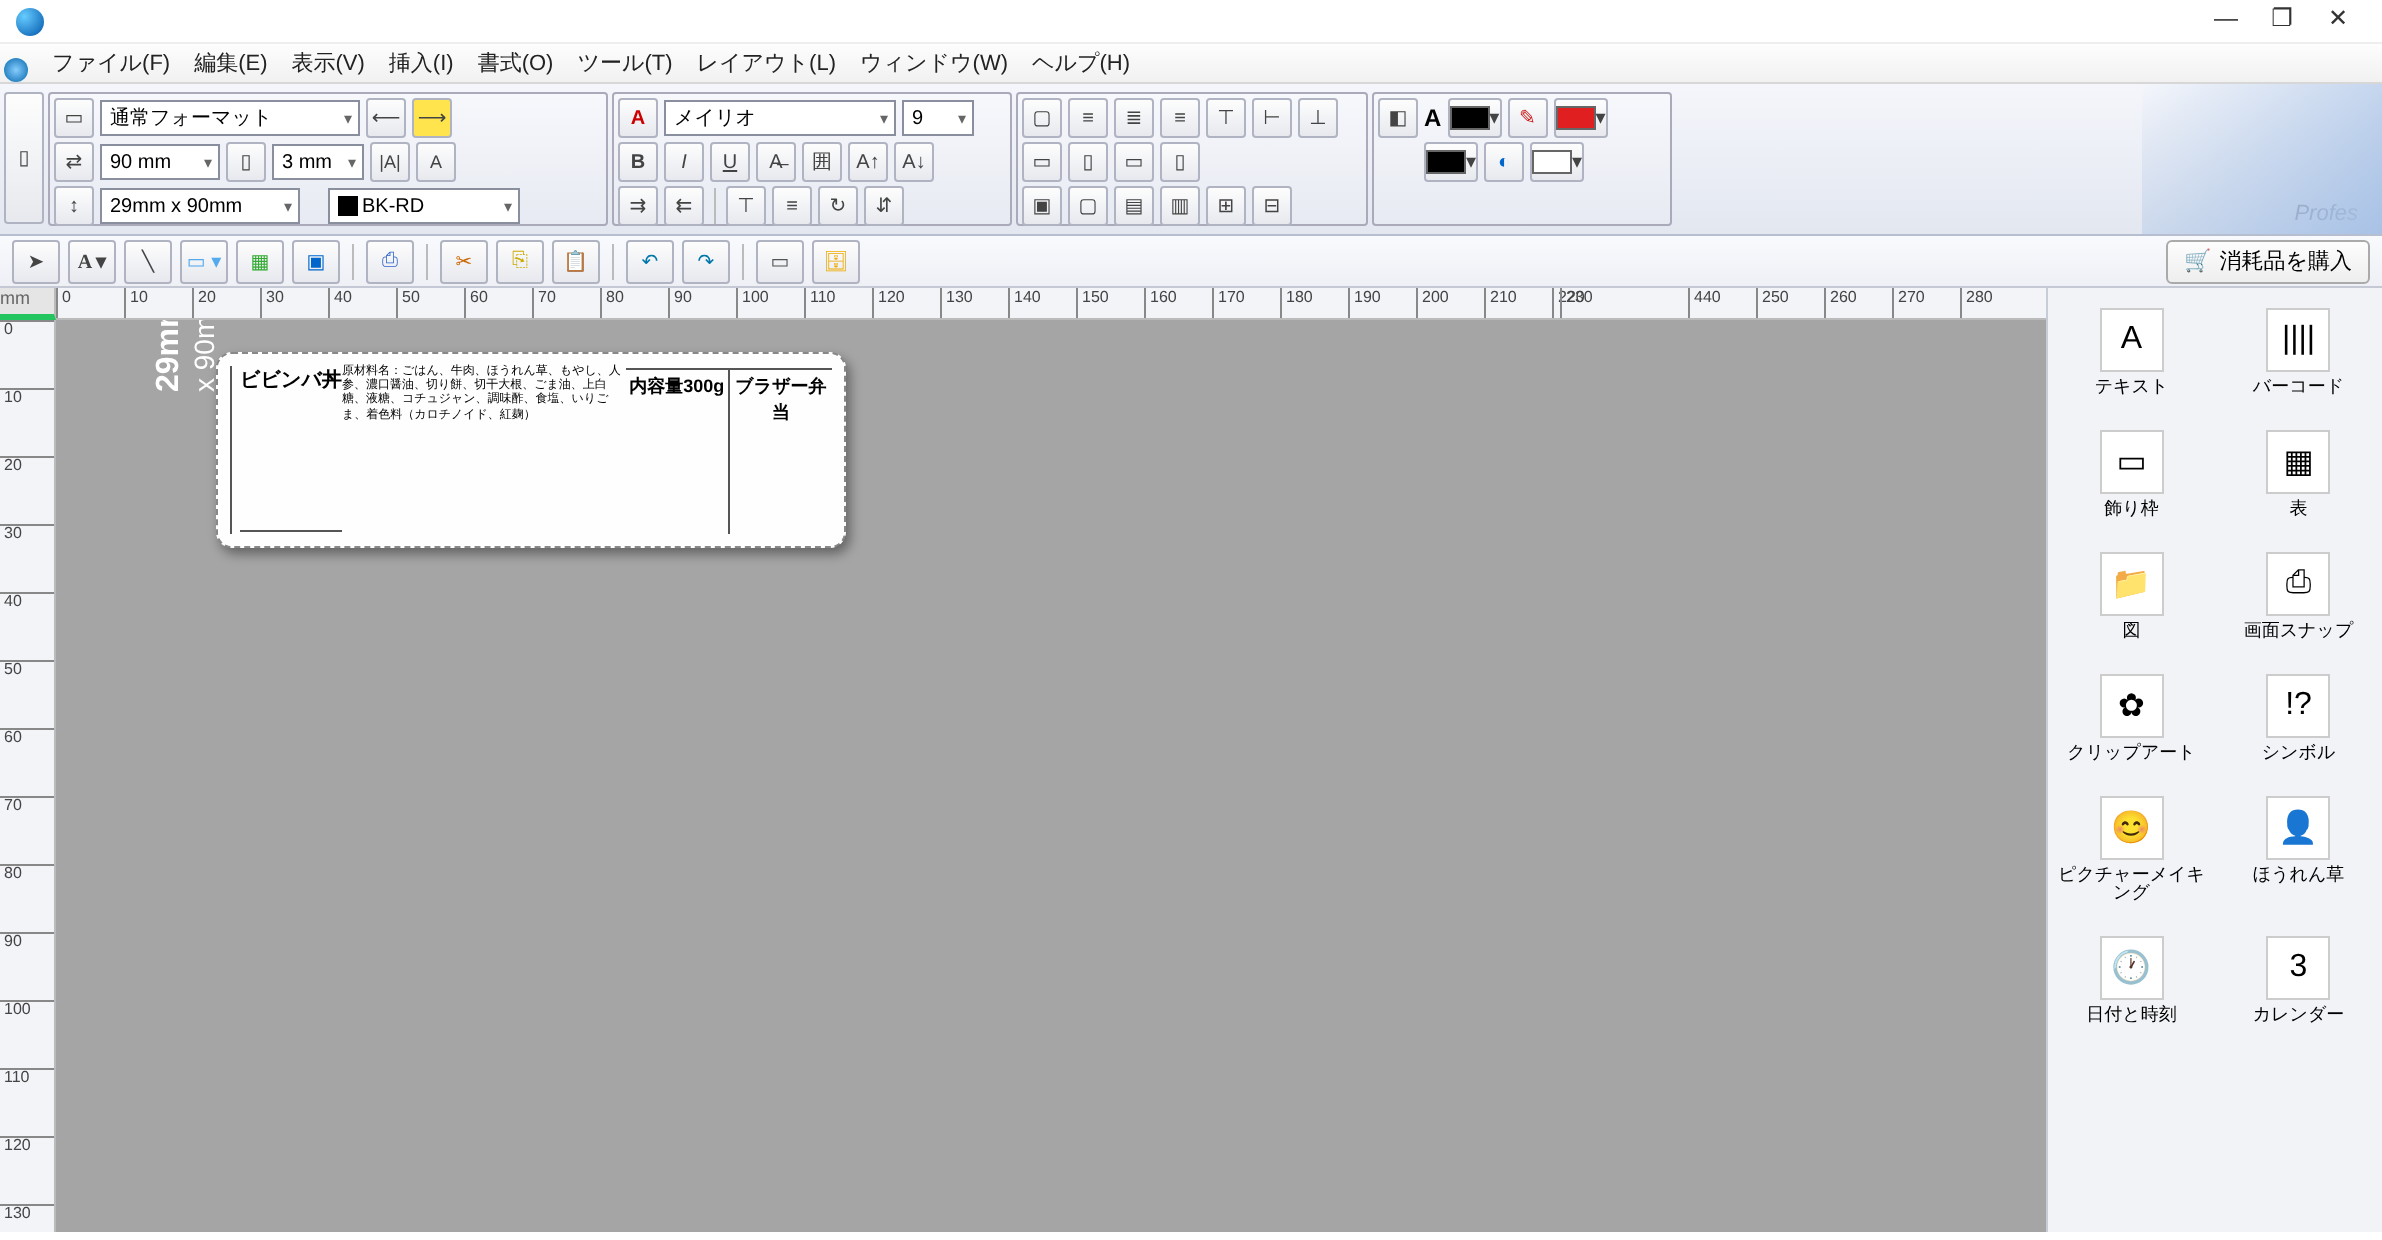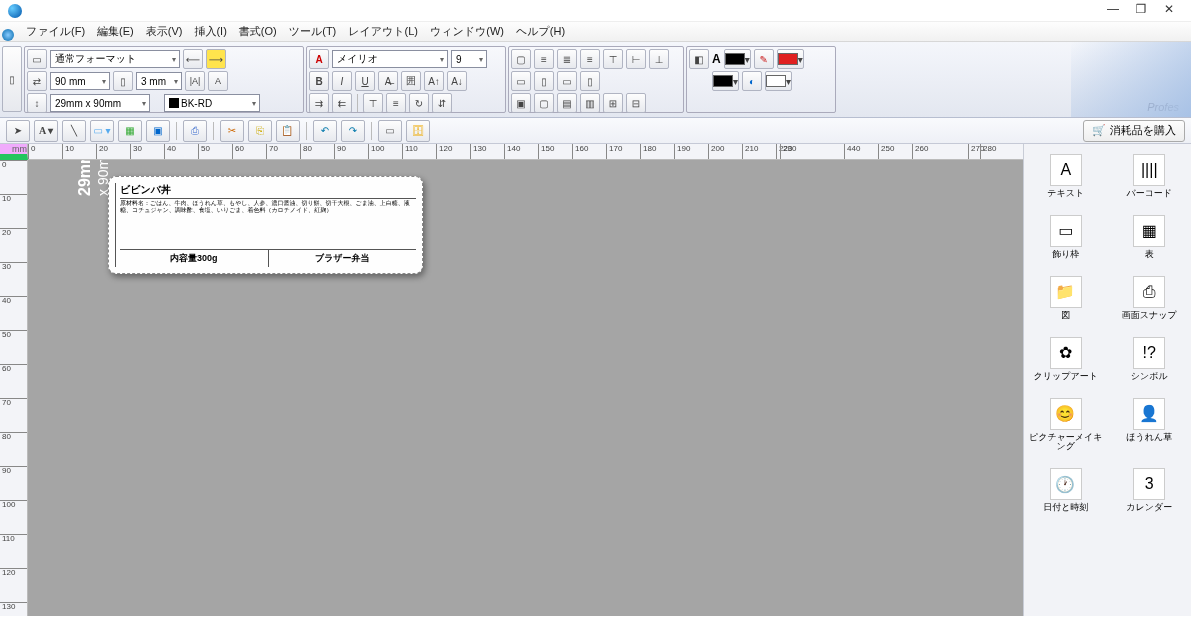--- a/index.html
+++ b/index.html
@@ -29,34 +29,34 @@
 .bk-swatch { width: 10px; height: 10px; background: #000; display: inline-block; margin-right: 2px; }
 .red-swatch { width: 20px; height: 12px; background: #e02020; border: 1px solid #666; }
 .black-swatch { width: 20px; height: 12px; background: #000; border: 1px solid #666; }
 .white-swatch { width: 20px; height: 12px; background: #fff; border: 1px solid #666; }
 
 .toolbar2 { height: 26px; background: linear-gradient(#f9fafd,#eef0f6); border-bottom: 1px solid #c5c9d6; display: flex; align-items: center; padding: 0 6px; gap: 4px; }
 .toolbar2 .tbtn { height: 22px; min-width: 24px; }
 .consumable { margin-left: auto; height: 22px; background: linear-gradient(#fdfdfd,#eee); border: 1px solid #aaa; border-radius: 3px; padding: 0 8px; display: flex; align-items: center; gap: 4px; font-size: 11px; cursor: pointer; }
 
 .main { display: flex; height: 472px; }
-.corner { width: 28px; height: 16px; background: #f0abfc; border-right: 1px solid #bbb; border-bottom: 6px solid #22c55e; font-size: 9px; text-align: right; color: #666; }
+.corner { width: 28px; height: 16px; background: #e5e5e5; border-right: 1px solid #bbb; border-bottom: 3px solid #22c55e; font-size: 9px; text-align: left; color: #666; }
 .ruler-h { flex: 1; height: 16px; background: #f3f4f8; border-bottom: 1px solid #bbb; overflow: hidden; position: relative; }
 .ruler-v { width: 28px; background: #f3f4f8; border-right: 1px solid #bbb; position: relative; overflow: hidden; }
 
 .workspace { flex: 1; display: flex; flex-direction: column; }
 .workrow { display: flex; }
 .canvas-wrap { flex: 1; height: 456px; background: #a5a5a5; position: relative; overflow: hidden; }
 
 .size-annot { position: absolute; left: 48px; top: 36px; color: #fff; font-weight: bold; font-size: 16px; transform: rotate(-90deg); transform-origin: left top; }
 .size-annot .sub { font-size: 14px; font-weight: normal; }
 
 .label-artboard { position: absolute; left: 80px; top: 16px; background: #fefefe; border: 1px dashed #888; border-radius: 8px; box-shadow: 2px 3px 6px rgba(0,0,0,.4); width: 315px; height: 98px; padding: 6px; display: flex; gap: 4px; }
 .label-artboard .logo { flex: 0 0 110px; display: flex; align-items: center; justify-content: center; font-family: Arial, sans-serif; font-weight: 900; font-size: 22px; letter-spacing: -1px; }
-.label-artboard .right { flex: 1; display: flex; flex-direction: column; border-left: 1px solid #555; padding-left: 4px; }
+.label-artboard .right { flex: 1; display: flex; flex-direction: row; border-left: 1px solid #555; padding-left: 4px; }
 .label-artboard .hd { font-weight: bold; font-size: 10px; border-bottom: 1px solid #555; padding-bottom: 1px; margin-bottom: 1px; }
 .label-artboard .ing { font-size: 6px; line-height: 1.2; flex: 1; }
 .label-artboard .ft { display: flex; border-top: 1px solid #555; margin-top: 1px; }
 .label-artboard .ft > div { flex: 1; font-size: 9px; font-weight: bold; padding: 2px 0; text-align: center; }
 .label-artboard .ft > div:first-child { border-right: 1px solid #555; }
 
 .sidepanel { width: 168px; border-left: 1px solid #c8ccd6; background: #f2f3f7; display: flex; flex-direction: column; }
 .sidepanel .hd { height: 20px; background: linear-gradient(#eaf0fc,#d5e0f6); border-bottom: 1px solid #aeb8d2; display: flex; align-items: center; padding: 0 6px; font-size: 11px; color: #345; }
 .sidepanel .hd::before { content: "■"; color: #3a6ecf; margin-right: 4px; font-size: 9px; }
 .side-body { flex: 1; overflow-y: auto; padding: 4px 2px; }
@@ -299,21 +299,21 @@
           </div>
           <div class="tick" style="left: 816px;">
             <span class="num">440</span>
           </div>
           <div class="tick" style="left: 850px;">
             <span class="num">250</span>
           </div>
           <div class="tick" style="left: 884px;">
             <span class="num">260</span>
           </div>
-          <div class="tick" style="left: 940px; text-decoration: underline;">
+          <div class="tick" style="left: 918px; text-decoration: underline;">
             <span class="num">270</span>
           </div>
           <div class="tick" style="left: 952px;">
             <span class="num">280</span>
           </div>
         </div>
     </div>
     <div class="workrow" style="flex:1">
       <div class="ruler-v" id="rulerv">
           <div class="tickv" style="top: 0px;">

